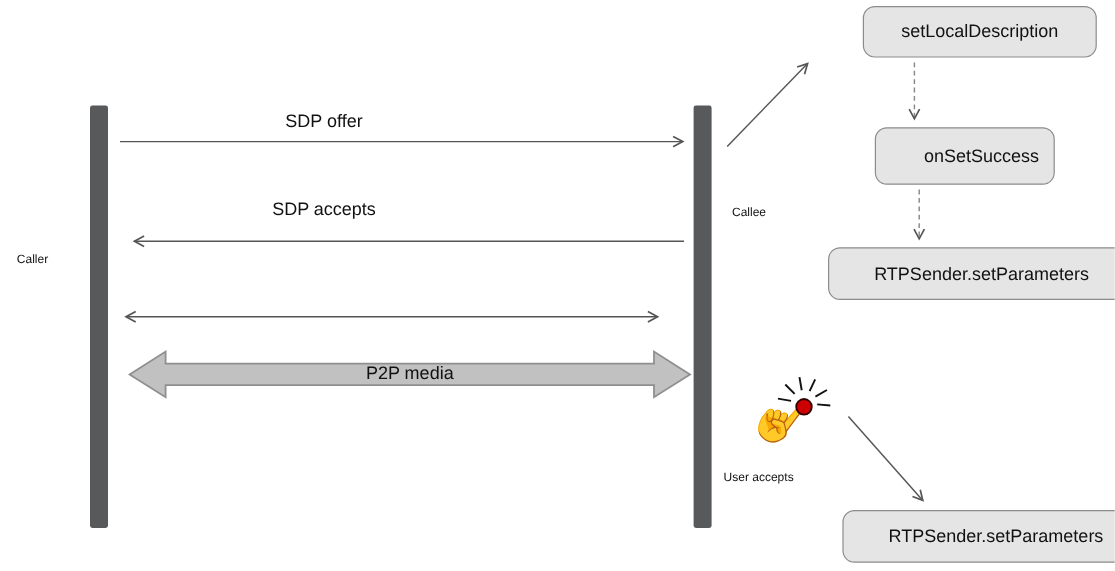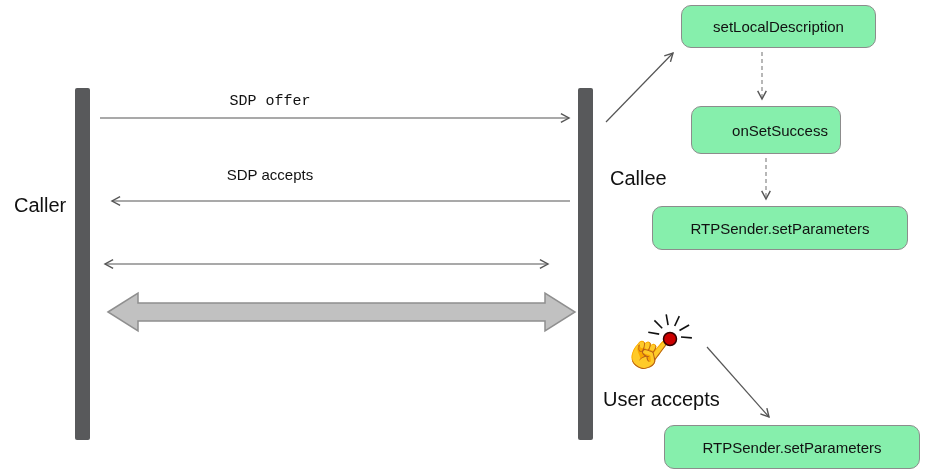--- a/index.html
+++ b/index.html
@@ -20,42 +20,43 @@
   .lifeline {
     position: absolute;
     width: 15px;
     background: #58595b;
     border-radius: 2px;
   }
   .lifeline-caller { left: 75px; top: 88px; height: 352px; }
   .lifeline-callee { left: 578px; top: 88px; height: 352px; }
   .label {
     position: absolute;
-    font-size: 20px;
+    font-size: 10px;
     line-height: 18px;
     white-space: nowrap;
   }
   .msg-label {
     position: absolute;
     left: 120px; width: 300px;
     text-align: center;
     font-size: 15px;
     line-height: 18px;
   }
   .box {
     position: absolute;
-    background: #86efac;
+    background: #e5e5e5;
     border: 1px solid #8c8c8c;
     border-radius: 10px;
     display: flex;
     align-items: center;
     justify-content: center;
     font-size: 15px;
     color: #111111;
     box-sizing: border-box;
+    margin-left: 38px;
   }
   .hand-glyph {
     position: absolute;
     left: 8px; top: 20px;
     font-size: 38px;
     line-height: 1;
     display: inline-block;
     transform: rotate(38deg);
     transform-origin: 50% 50%;
     color: #111111;
@@ -86,25 +87,26 @@
     <line x1="762" y1="52" x2="762" y2="99" stroke="#888888" stroke-width="1.2" stroke-dasharray="4 3" marker-end="url(#arrowOpen)"></line>
 
     <line x1="766" y1="158" x2="766" y2="199" stroke="#888888" stroke-width="1.2" stroke-dasharray="4 3" marker-end="url(#arrowOpen)"></line>
 
     <line x1="707" y1="347" x2="769" y2="417" stroke="#555555" stroke-width="1.2" marker-end="url(#arrowOpen)"></line>
   </svg>
 
   <div class="lifeline lifeline-caller"></div>
   <div class="lifeline lifeline-callee"></div>
 
-  <div class="label" style="left:14px; top:196px;">Caller</div>
+  <div class="label" style="left:14px; top:208px;">Caller</div>
   <div class="label" style="left:610px; top:169px;">Callee</div>
 
-  <div class="msg-label" style="top:93px;font-family:Liberation Mono, monospace;">SDP offer</div>
+  <div class="msg-label" style="top:93px;">SDP offer</div>
   <div class="msg-label" style="top:166px;">SDP accepts</div>
+  <div class="msg-label" style="left:108px; width:467px; top:303px;">P2P media</div>
 
   <div class="box" style="left:681px; top:5px; width:195px; height:43px;">
     <span>setLocalDescription</span>
   </div>
 
   <div class="box" style="left:691px; top:106px; width:150px; height:48px;padding-left:28px;">
     <span>onSetSuccess</span>
   </div>
 
   <div class="box" style="left:652px; top:206px; width:256px; height:44px;">

